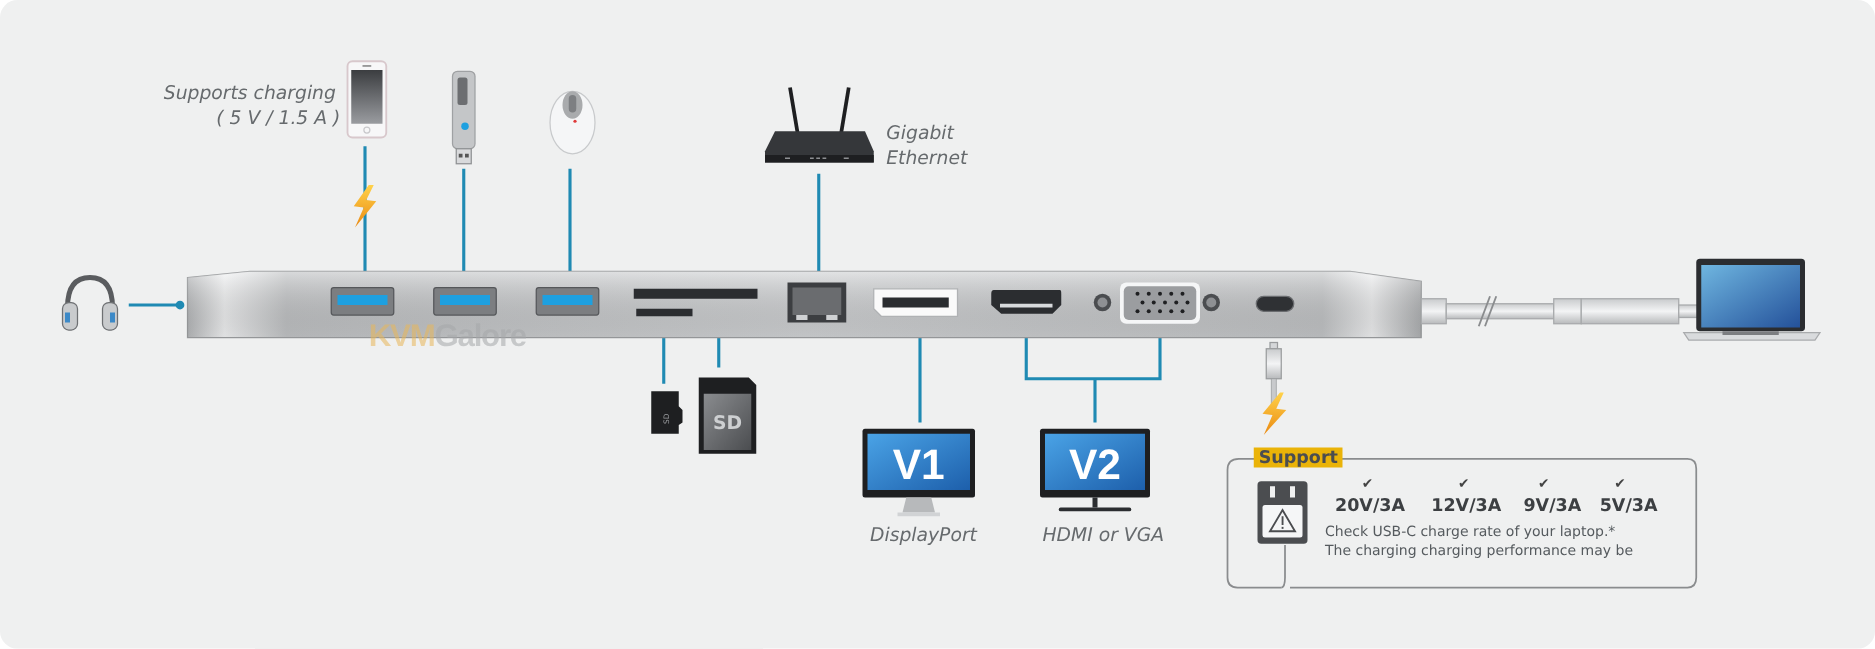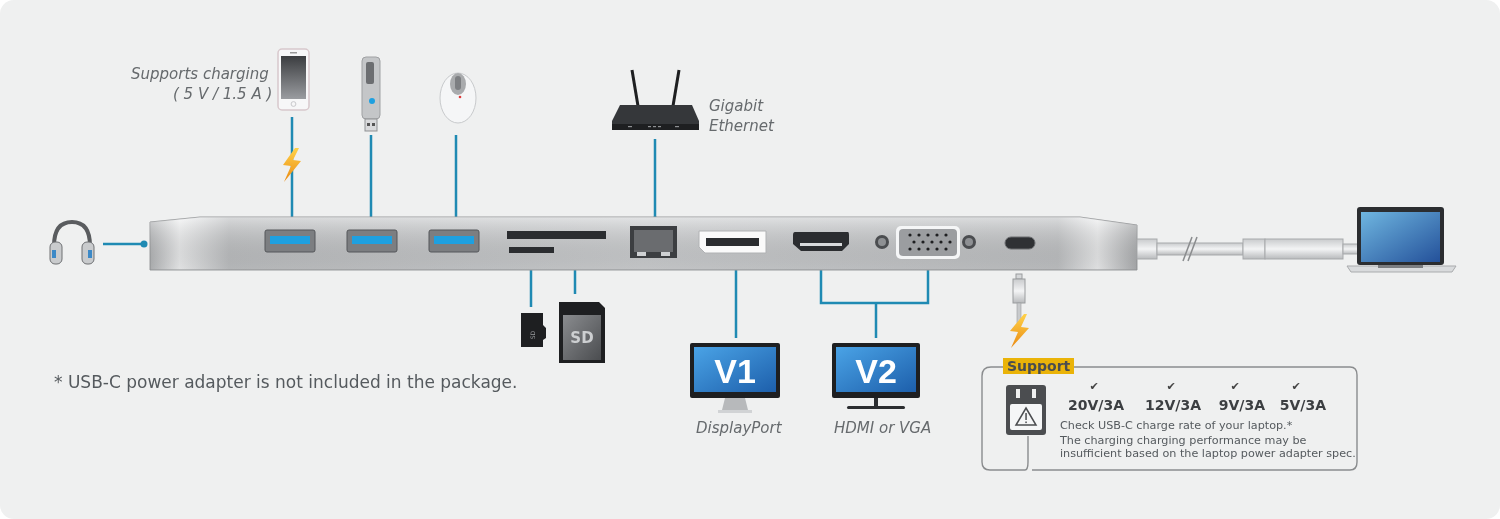--- a/index.html
+++ b/index.html
@@ -269,32 +269,33 @@
 
 <div class="lbl" style="left:131px;top:64px;">Supports charging</div>
 <div class="lbl" style="left:173px;top:84px;">( 5 V / 1.5 A )</div>
 
 <div class="lbl" style="left:709px;top:96px;">Gigabit</div>
 <div class="lbl" style="left:709px;top:116px;">Ethernet</div>
 
 <div class="lbl" style="left:696px;top:418px;">DisplayPort</div>
 <div class="lbl" style="left:834px;top:418px;text-align:center;">HDMI or VGA</div>
 
-<div class="note" style="left:54px;top:372px;">* USB-C power adapter is not included in the package.</div>
-
+
+<div class="wm" style="left:295px;top:255px;">
+  <span style="color:#e8b75a;">KVM</span><span style="color:#a6a8aa;">Galore</span>
+</div>
 
 <div class="supp-title" style="left:1003px;top:358px;">Support</div>
 
 <div class="check" style="left:1064px;top:380px;">✔</div>
 <div class="check" style="left:1141px;top:380px;">✔</div>
 <div class="check" style="left:1205px;top:380px;">✔</div>
 <div class="check" style="left:1266px;top:380px;">✔</div>
 
 <div class="rate" style="left:1064px;top:397px;">20V/3A</div>
 <div class="rate" style="left:1141px;top:397px;">12V/3A</div>
 <div class="rate" style="left:1205px;top:397px;">9V/3A</div>
 <div class="rate" style="left:1266px;top:397px;">5V/3A</div>
 
 <div class="supp-text" style="left:1060px;top:419px;">Check USB-C charge rate of your laptop.*</div>
 <div class="supp-text" style="left:1060px;top:434px;">The charging charging performance may be</div>
-<div class="supp-text" style="left:1060px;top:447px;">insufficient based on the laptop power adapter spec.</div>
 
 </div>
 
 </body></html>

